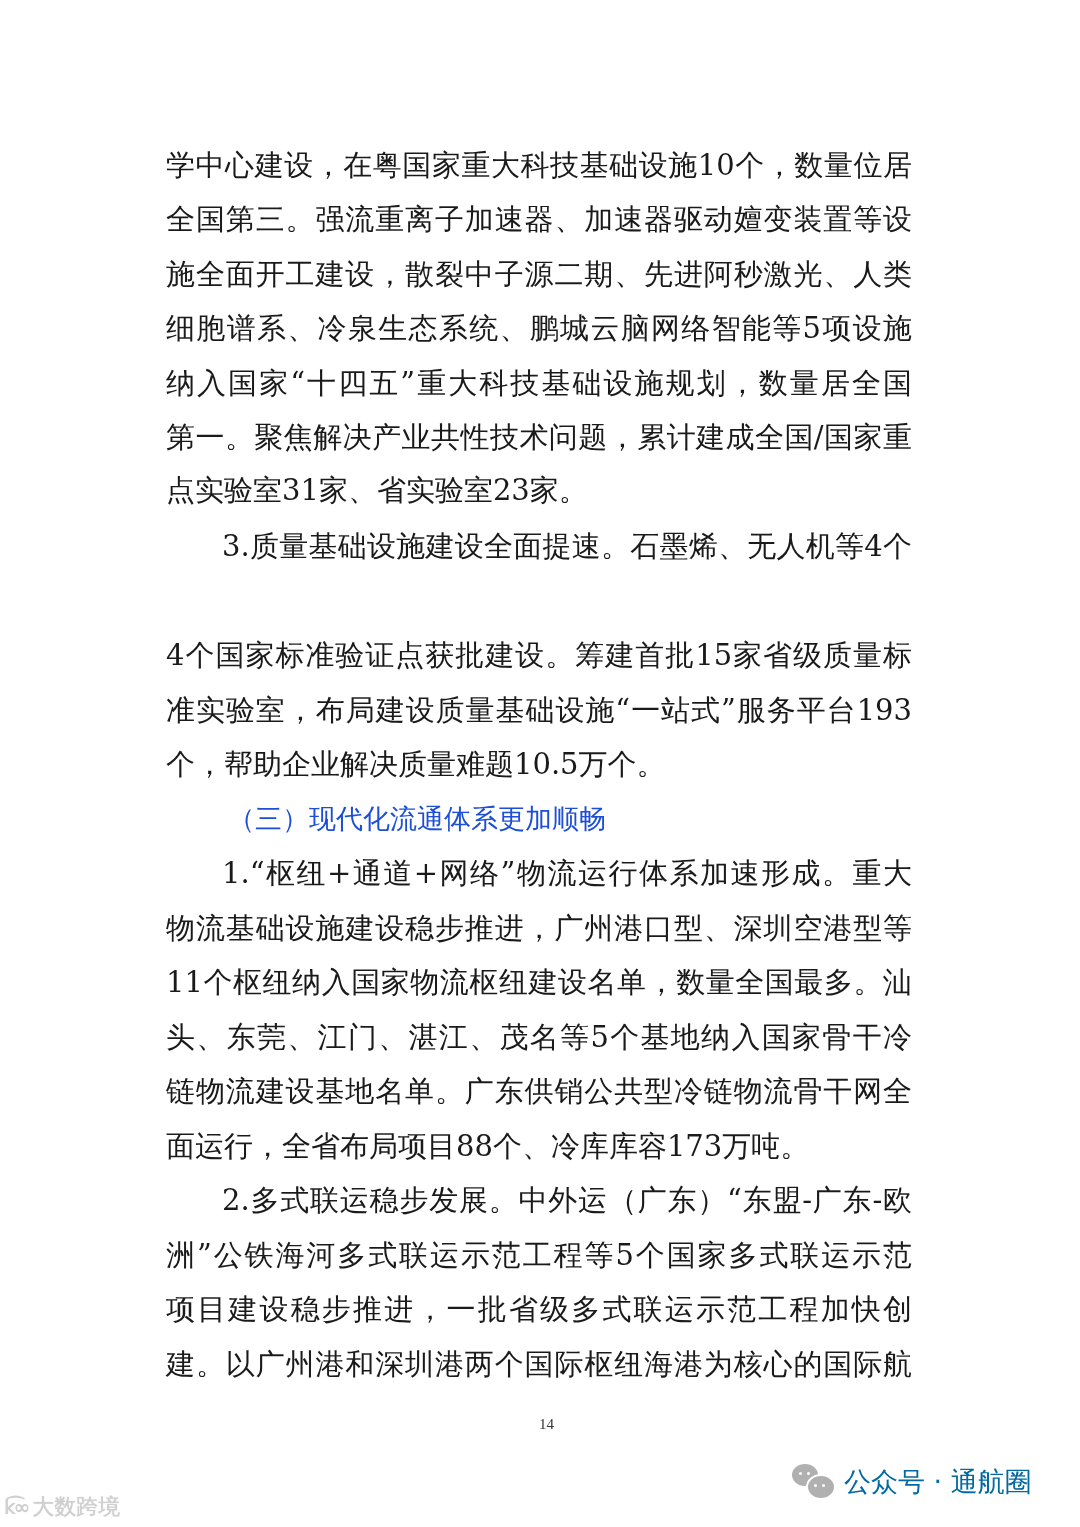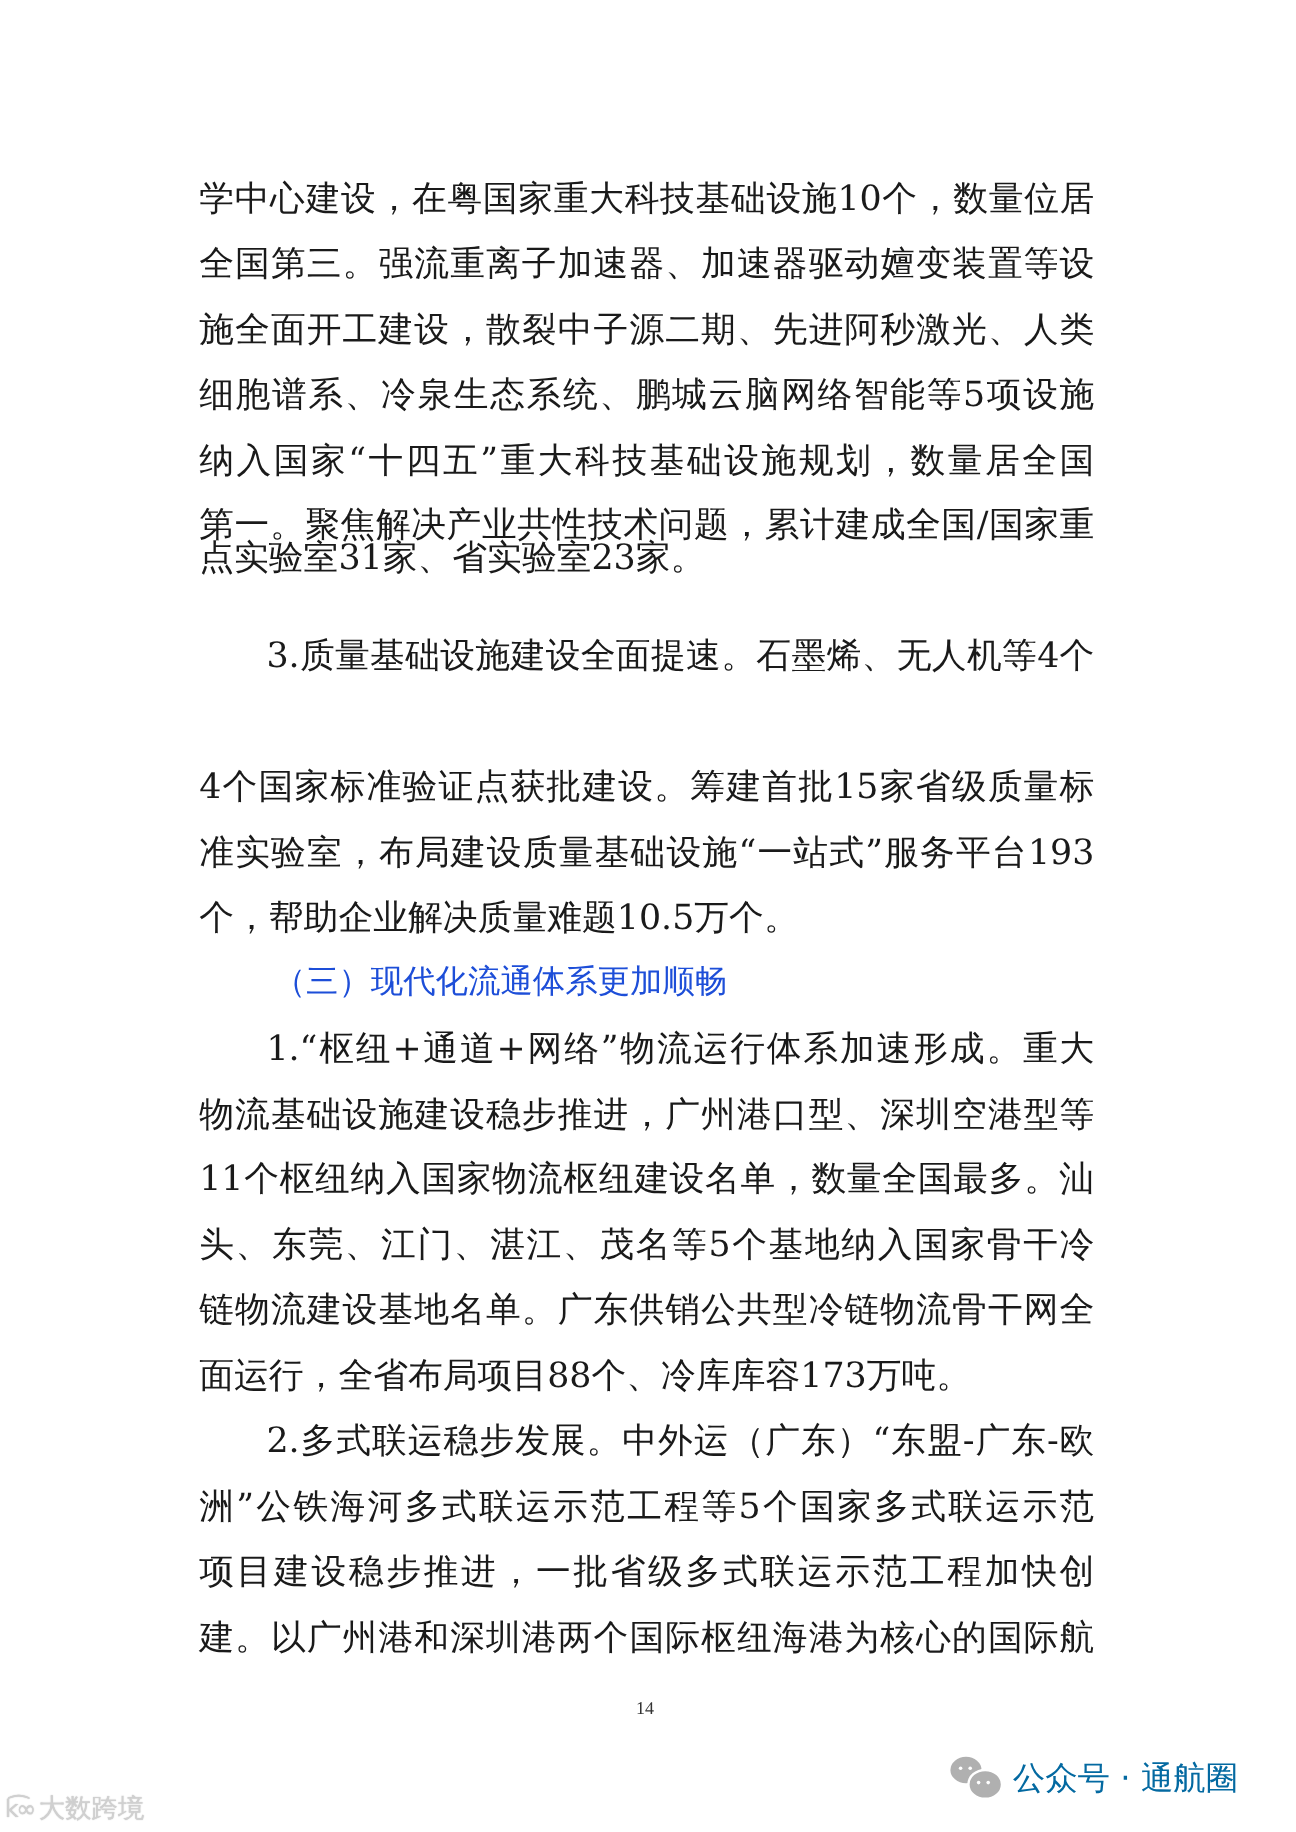--- a/index.html
+++ b/index.html
@@ -11,21 +11,21 @@
     .line {
       position: absolute; left: 166px; width: 746px; height: 34px;
       font-size: 29px; line-height: 34px; white-space: nowrap;
       text-align: justify; text-align-last: justify; letter-spacing: 0;
     }
     .line.indent { left: 222px; width: 690px; }
     .line.last { text-align-last: left; }
     .line.section { left: 228px; width: 420px; font-size: 27px; text-align-last: left; color: #1d4ed8; }
     .bold { font-weight: normal; }
     .pagenum {
-      position: absolute; left: 530px; top: 1416px; width: 24px; text-align: left;
+      position: absolute; left: 530px; top: 1416px; width: 24px; text-align: right;
       font-size: 15px; color: #333; font-family: "Liberation Serif", serif;
     }
     .wm-right {
       position: absolute; left: 792px; top: 1460px; height: 44px; display: flex; align-items: center;
       color: #0369a1; font-family: "DejaVu Sans", sans-serif; font-size: 27px;
     }
     .wm-right .wechat { width: 44px; height: 40px; position: relative; margin-right: 8px; }
     .wechat .b1 { position: absolute; left: 0; top: 2px; width: 26px; height: 22px; background: #b0b0b0; border-radius: 50%; }
     .wechat .b2 { position: absolute; left: 14px; top: 12px; width: 26px; height: 22px; background: #b0b0b0; border-radius: 50%; border: 2px solid #fff; }
     .wechat .e { position: absolute; width: 3px; height: 3px; background: #fff; border-radius: 50%; }
@@ -40,21 +40,21 @@
 <body>
 
 <div class="page">
 
   <div class="line" style="top:148px"><span>学中心建设，在粤国家重大科技基础设施10个，数量位居</span></div>
   <div class="line" style="top:202px"><span>全国第三。强流重离子加速器、加速器驱动嬗变装置等设</span></div>
   <div class="line" style="top:257px"><span>施全面开工建设，散裂中子源二期、先进阿秒激光、人类</span></div>
   <div class="line" style="top:311px"><span>细胞谱系、冷泉生态系统、鹏城云脑网络智能等5项设施</span></div>
   <div class="line" style="top:420px"><span>第一。聚焦解决产业共性技术问题，累计建成全国/国家重</span></div>
   <div class="line" style="top:366px"><span>纳入国家“十四五”重大科技基础设施规划，数量居全国</span></div>
-  <div class="line last" style="top:447px"><span>点实验室31家、省实验室23家。</span></div>
+  <div class="line last" style="top:473px"><span>点实验室31家、省实验室23家。</span></div>
 
   <div class="line indent" style="top:529px"><span class="bold">3.质量基础设施建设全面提速。</span><span>石墨烯、无人机等4个</span></div>
   <div class="line" style="top:638px"><span>4个国家标准验证点获批建设。筹建首批15家省级质量标</span></div>
   <div class="line" style="top:693px"><span>准实验室，布局建设质量基础设施“一站式”服务平台193</span></div>
   <div class="line last" style="top:747px"><span>个，帮助企业解决质量难题10.5万个。</span></div>
 
   <div class="line section" style="top:802px"><span>（三）现代化流通体系更加顺畅</span></div>
 
   <div class="line indent" style="top:856px"><span class="bold">1.“枢纽+通道+网络”物流运行体系加速形成。</span><span>重大</span></div>
   <div class="line" style="top:911px"><span>物流基础设施建设稳步推进，广州港口型、深圳空港型等</span></div>

